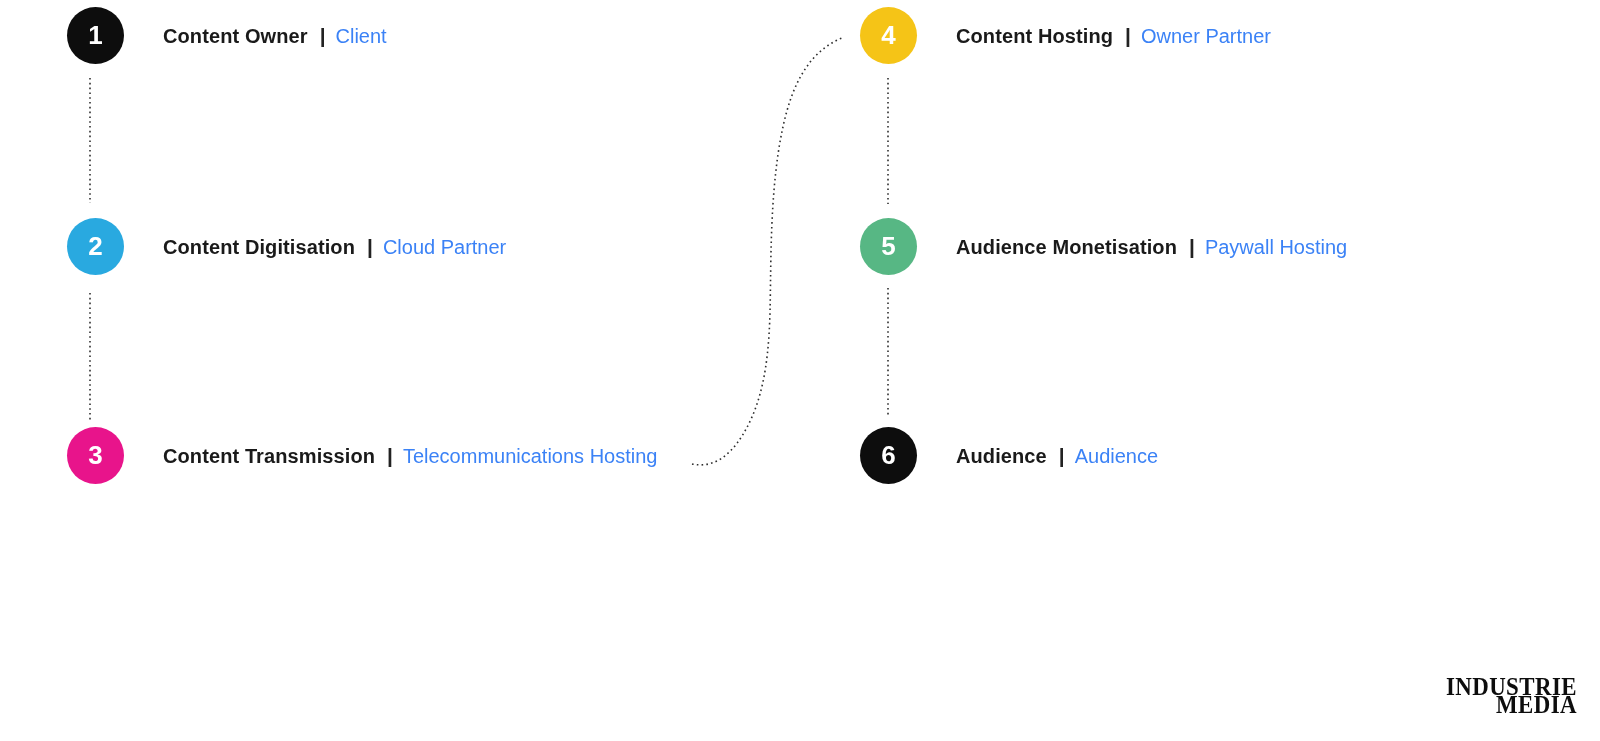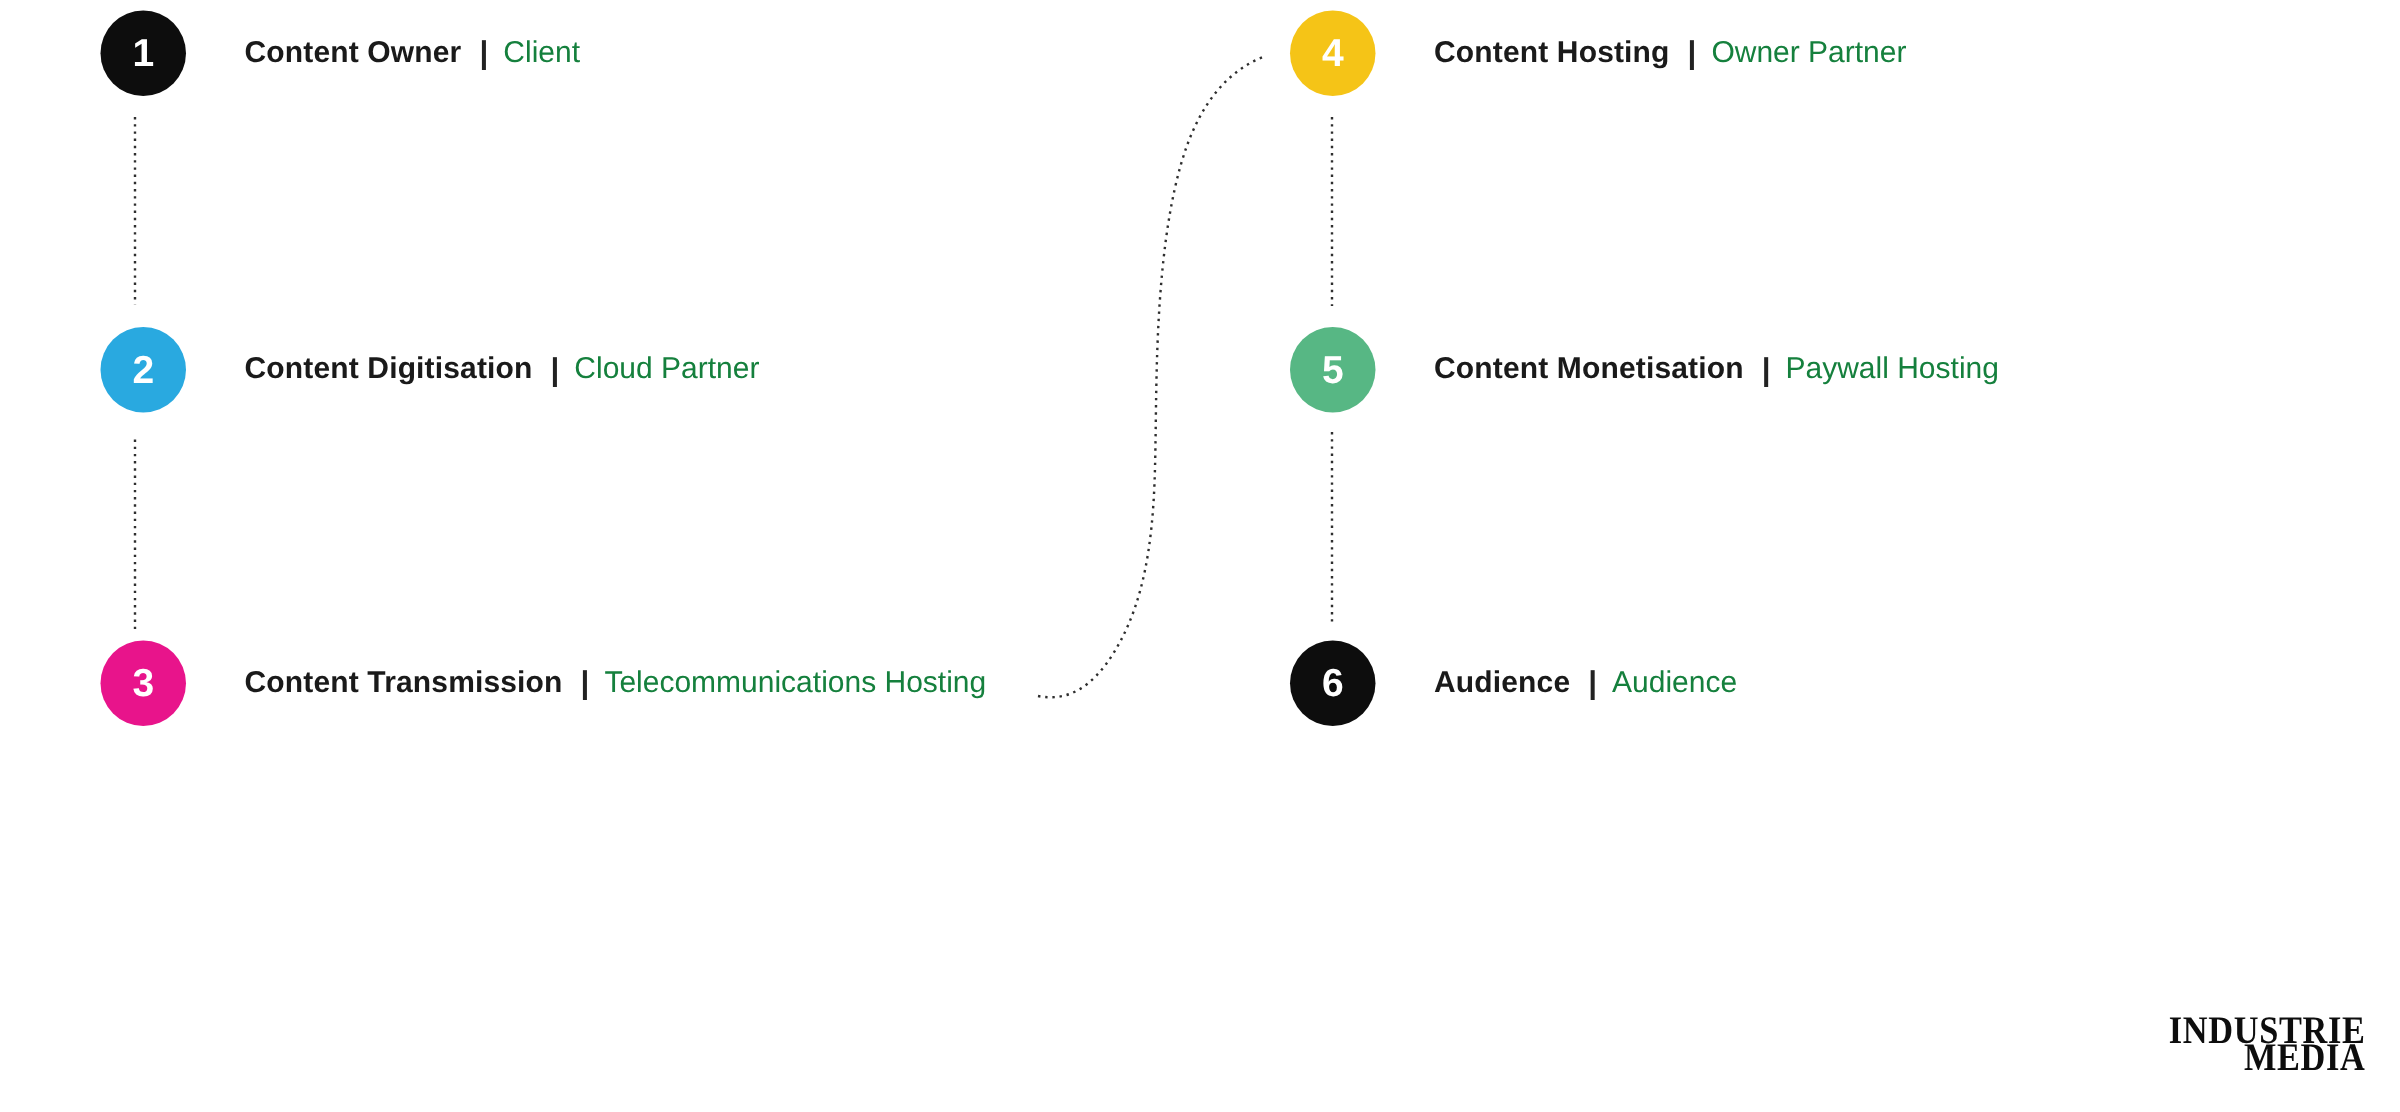--- a/index.html
+++ b/index.html
@@ -18,24 +18,24 @@
   .step-4{left:860px;top:7px;}
   .step-5{left:860px;top:218px;}
   .step-6{left:860px;top:427px;}
 
   .circle{
     width:57px;height:57px;border-radius:50%;
     display:flex;align-items:center;justify-content:center;
     color:#ffffff;font-weight:700;font-size:26px;flex:0 0 57px;
     background:#0d0d0d;
   }
-  .label{margin-left:39px;white-space:nowrap;font-size:20px;display:flex;align-items:center;}
+  .label{margin-left:39px;white-space:nowrap;font-size:20px;display:flex;align-items:flex-end;}
   .title{font-weight:700;color:#1a1a1a;letter-spacing:0.1px;}
   .sep{color:#222222;font-weight:600;margin:0 10px 0 12px;font-size:21px;}
-  .subtitle{color:#15803d;font-weight:400;}
+  .subtitle{color:#3b82f6;font-weight:400;}
 
   .logo{
     position:absolute;right:23px;bottom:27px;text-align:right;
     font-family:"Liberation Serif","DejaVu Serif",serif;
     font-weight:700;color:#0d0d0d;font-size:26px;line-height:18px;
     letter-spacing:0.5px;
     transform:scaleX(0.88);transform-origin:right center;
   }
   .logo div{white-space:nowrap;}
 </style>
@@ -96,21 +96,21 @@
       <span class="sep">|</span>
       <span class="subtitle">Owner Partner</span>
     </div>
   </div>
 
   <div class="step step-5">
     <div class="circle" style="background: rgb(87, 183, 132);">
       <span>5</span>
     </div>
     <div class="label">
-      <span class="title">Content Monetisation</span>
+      <span class="title">Audience Monetisation</span>
       <span class="sep">|</span>
       <span class="subtitle">Paywall Hosting</span>
     </div>
   </div>
 
   <div class="step step-6">
     <div class="circle" style="background: rgb(13, 13, 13);">
       <span>6</span>
     </div>
     <div class="label">

